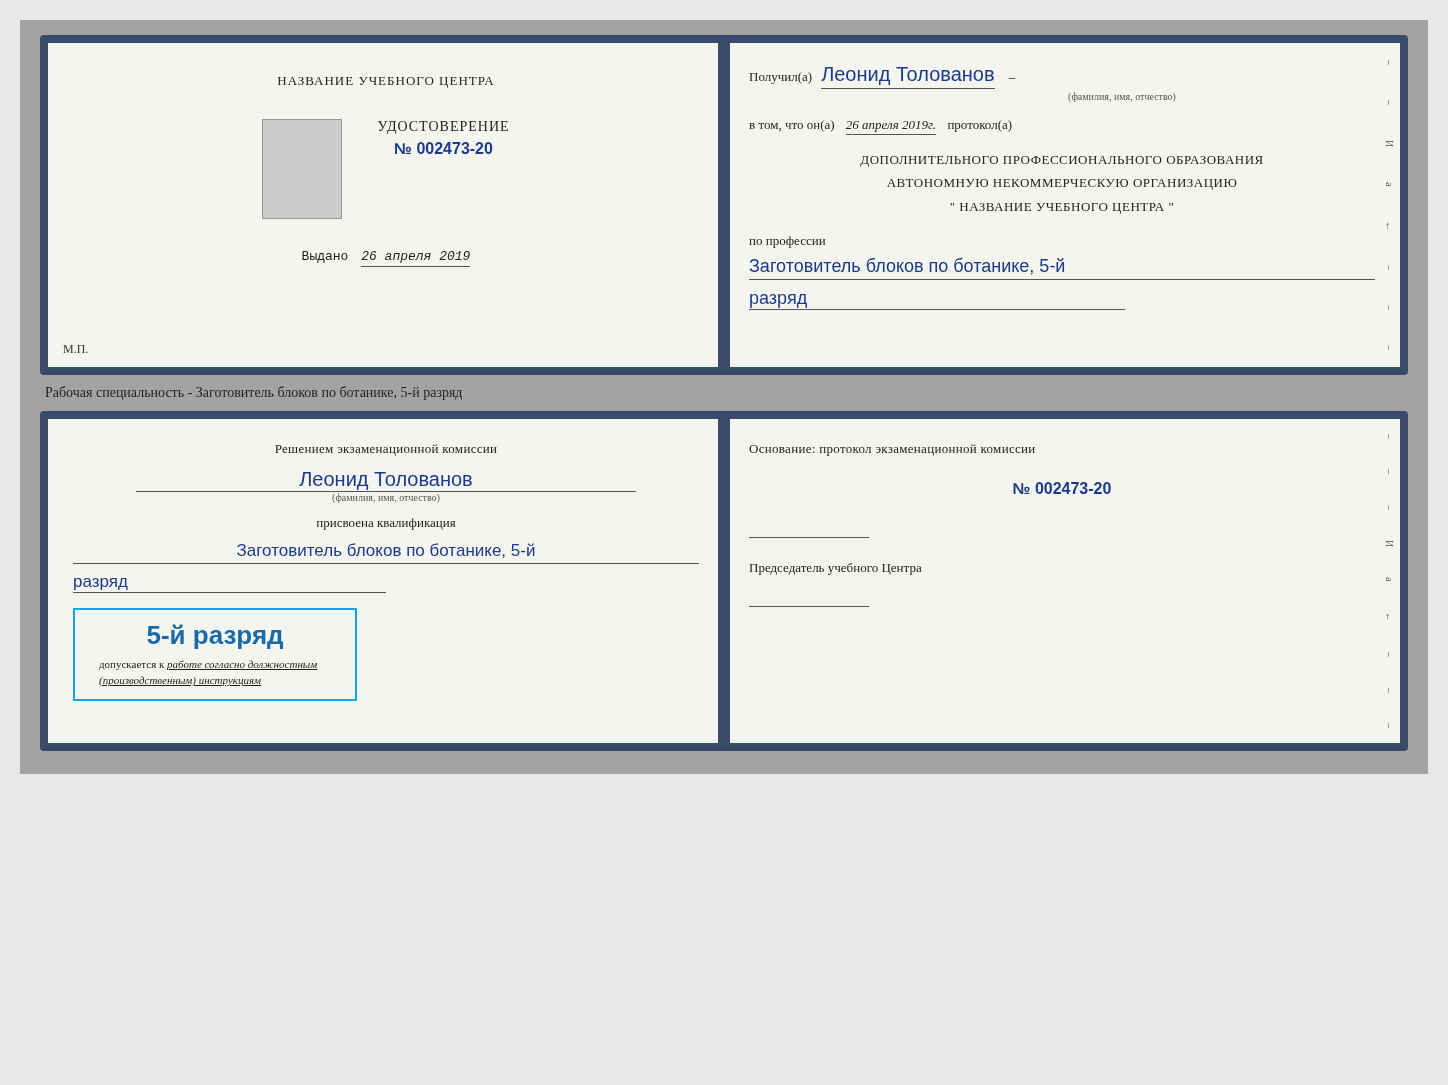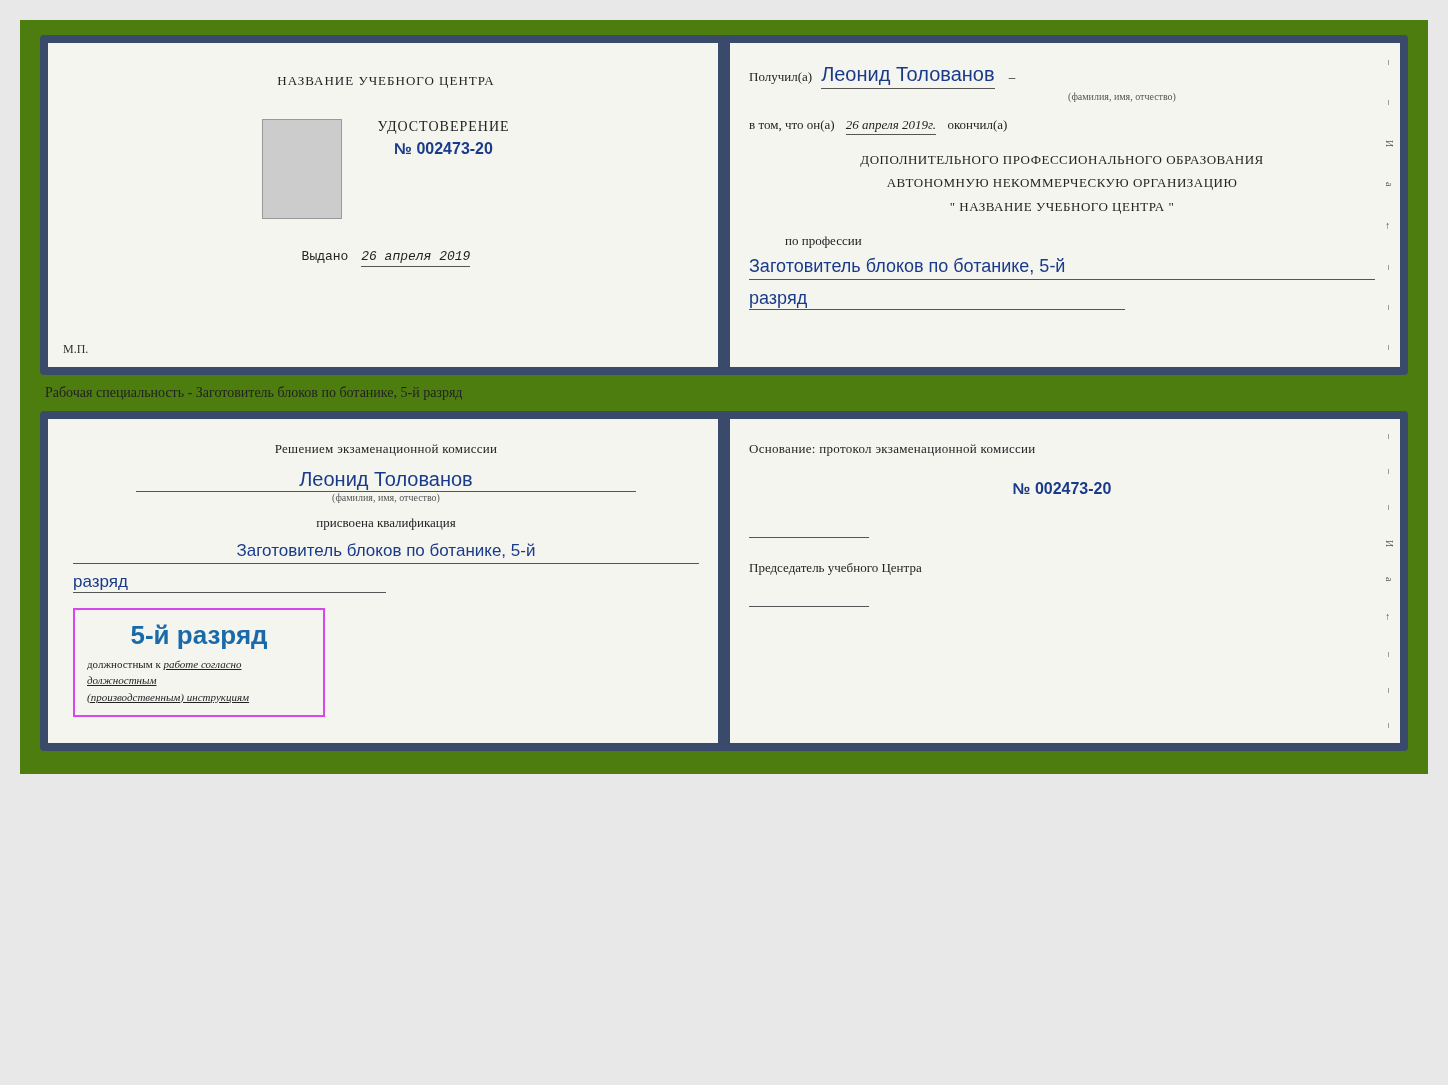--- a/index.html
+++ b/index.html
@@ -5,21 +5,21 @@
     * { box-sizing: border-box; margin: 0; padding: 0; }
     body {
       background: #e8e8e8;
       font-family: 'Times New Roman', Times, serif;
       width: 1448px;
       min-height: 1085px;
       padding: 20px;
     }
 
     .page-wrapper {
-      background: #4d7c0f;
+      background: #a3a3a3;
       padding: 15px 20px;
     }
 
     
     .document-card {
       background: #f5f5f0;
       border: 8px solid #3a4a6b;
       border-radius: 4px;
       display: flex;
       width: 100%;
@@ -149,21 +149,20 @@
       text-transform: uppercase;
       letter-spacing: 0.5px;
       margin: 10px 0;
     }
 
     .profession-label {
       font-size: 13px;
       color: #222;
       margin-top: 15px;
       margin-bottom: 5px;
-      margin-left: 36px;
     }
 
     .profession-value {
       font-family: 'Comic Sans MS', cursive, sans-serif;
       font-size: 18px;
       color: #1a3a8a;
       border-bottom: 1px solid #555;
       display: block;
       margin-bottom: 8px;
       line-height: 1.4;
@@ -237,23 +236,23 @@
       font-size: 17px;
       color: #1a3a8a;
       border-bottom: 1px solid #555;
       display: block;
       width: 50%;
       margin-bottom: 15px;
     }
 
     
     .stamp-box {
-      border: 2px solid #d946ef;
-      padding: 10px 12px;
-      width: 252px;
+      border: 2px solid #0ea5e9;
+      padding: 10px 24px;
+      width: 284px;
       margin-top: 5px;
     }
 
     .stamp-grade {
       font-size: 26px;
       font-weight: bold;
       color: #1a6aaa;
       font-family: Arial, sans-serif;
       text-align: center;
       display: block;
@@ -396,21 +395,21 @@
         <span class="recipient-line">Получил(а)</span>
         <span class="recipient-name" style="margin-left:5px;">Леонид Толованов</span>
         <span style="margin-left:10px; font-size:13px;">–</span>
         <br>
         <span class="fio-label" style="margin-left:120px;">(фамилия, имя, отчество)</span>
       </div>
 
       <div class="date-line">
         <span>в том, что он(а)</span>
         <span class="date-value" style="margin: 0 8px;">26 апреля 2019г.</span>
-        <span class="completed-label">окончил(а)</span>
+        <span class="completed-label">протокол(а)</span>
       </div>
 
       <div class="org-block">
         <div>ДОПОЛНИТЕЛЬНОГО ПРОФЕССИОНАЛЬНОГО ОБРАЗОВАНИЯ</div>
         <div>АВТОНОМНУЮ НЕКОММЕРЧЕСКУЮ ОРГАНИЗАЦИЮ</div>
         <div>" НАЗВАНИЕ УЧЕБНОГО ЦЕНТРА "</div>
       </div>
 
       <div class="profession-label">по профессии</div>
       <span class="profession-value">Заготовитель блоков по ботанике, 5-й</span>
@@ -438,21 +437,21 @@
       <span class="person-name">Леонид Толованов</span>
       <span class="fio-label-center">(фамилия, имя, отчество)</span>
 
       <div class="qualification-label">присвоена квалификация</div>
       <span class="qualification-value">Заготовитель блоков по ботанике, 5-й</span>
       <span class="razryad-bottom">разряд</span>
 
       <div class="stamp-box">
         <span class="stamp-grade">5-й разряд</span>
         <div class="stamp-admission">
-          <span>должностным к</span>
+          <span>допускается к</span>
           <span class="underline-text">работе согласно должностным</span>
           <br>
           <span class="underline-text">(производственным) инструкциям</span>
         </div>
       </div>
     </div>
 
     <div class="card-right">
       <div class="osnov-label">Основание: протокол экзаменационной комиссии</div>
 

